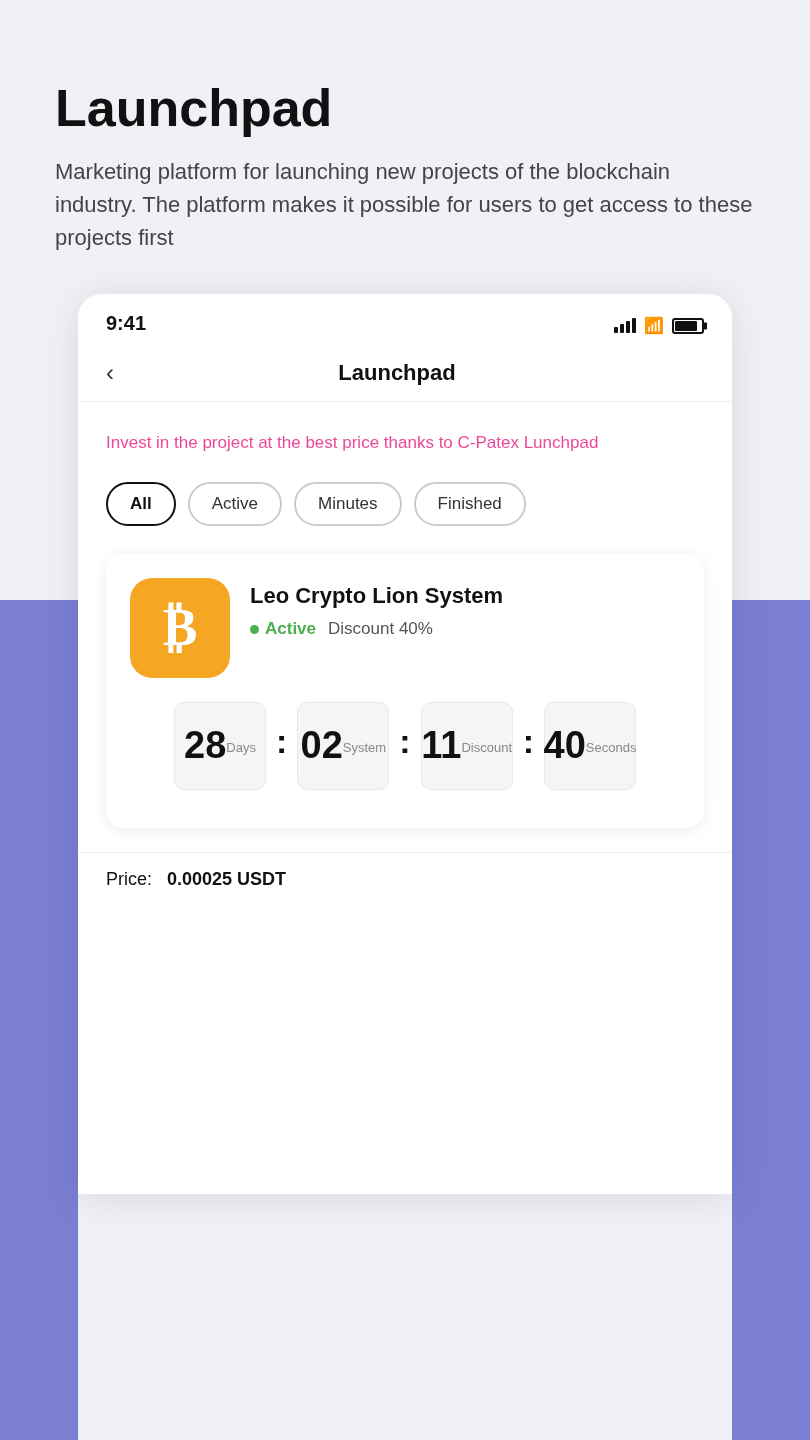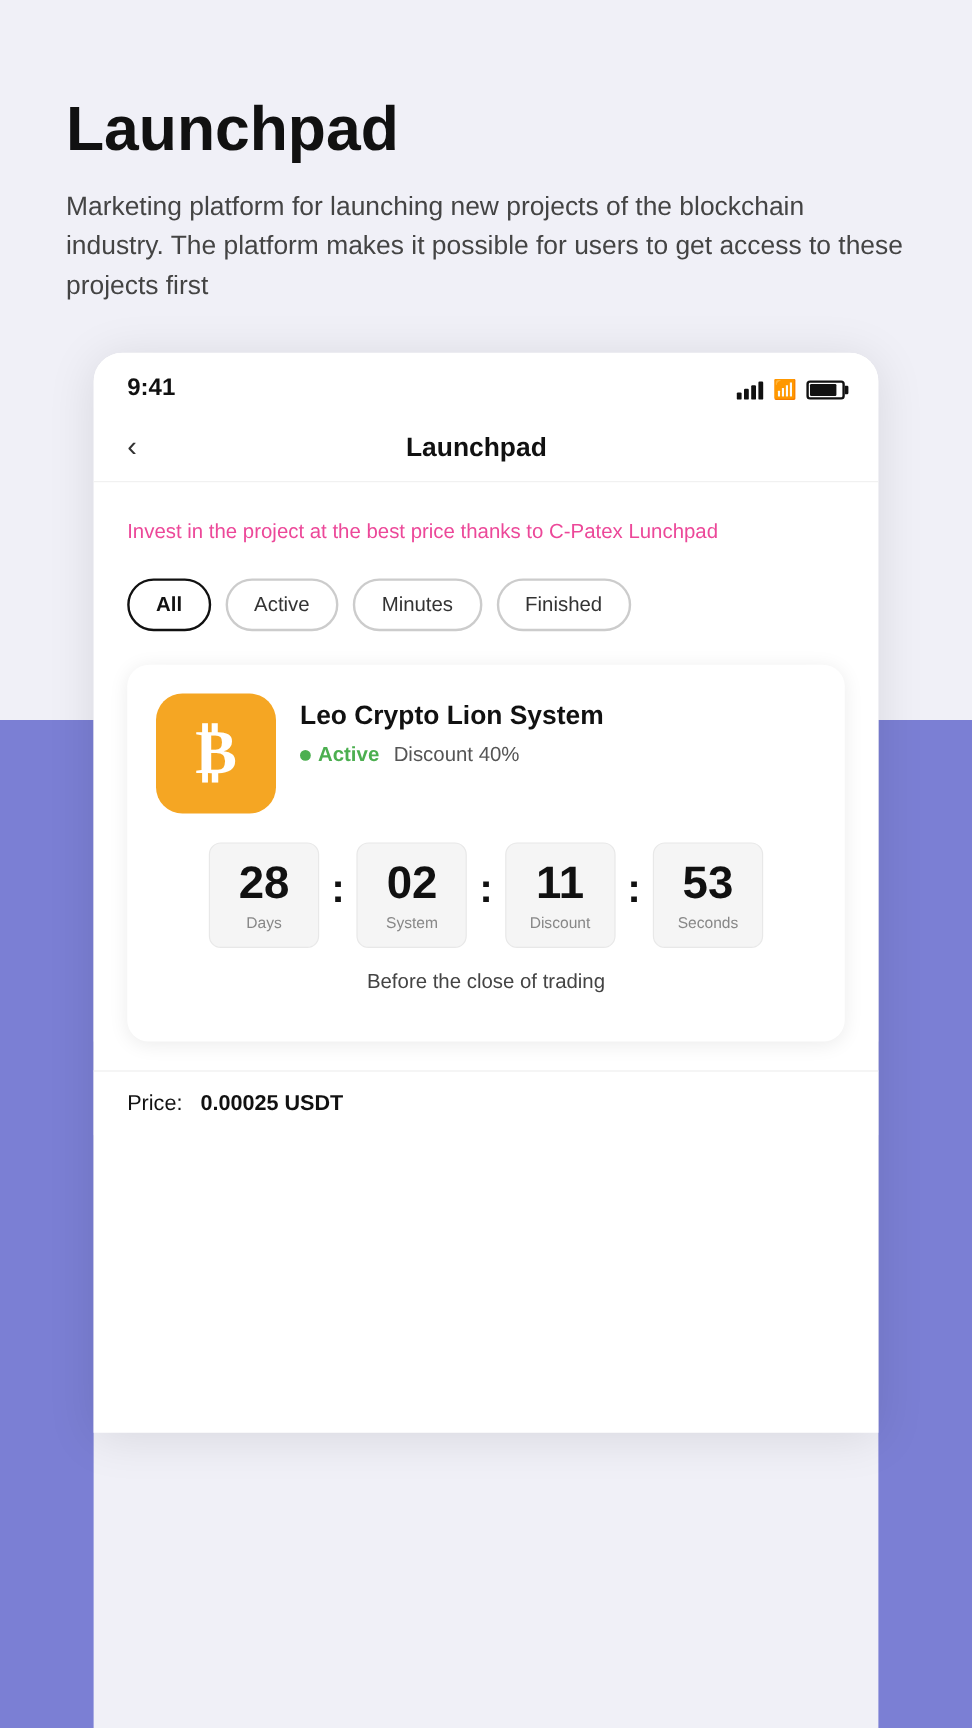--- a/index.html
+++ b/index.html
@@ -265,21 +265,21 @@
       justify-content: center;
       gap: 10px;
       margin-bottom: 18px;
     }
     .countdown-box {
       background: #f5f5f5;
       border-radius: 10px;
       width: 92px;
       height: 88px;
       display: flex;
-      flex-direction: column;
+      flex-direction: row;
       align-items: center;
       justify-content: center;
       border: 1px solid #e8e8e8;
     }
     .countdown-number {
       font-size: 38px;
       font-weight: 700;
       color: #111;
       line-height: 1.1;
     }
@@ -388,26 +388,25 @@
           <span class="countdown-number">02</span>
           <span class="countdown-label">System</span>
         </div>
         <span class="countdown-separator">:</span>
         <div class="countdown-box">
           <span class="countdown-number">11</span>
           <span class="countdown-label">Discount</span>
         </div>
         <span class="countdown-separator">:</span>
         <div class="countdown-box">
-          <span class="countdown-number">53</span>
+          <span class="countdown-number">40</span>
           <span class="countdown-label">Seconds</span>
         </div>
       </div>
 
-      <div class="countdown-caption">Before the close of trading</div>
     </div>
 
   </div>
 
   <div class="price-row">
     <span>Price:</span>
     &nbsp;
     <strong>0.00025 USDT</strong>
   </div>
 

